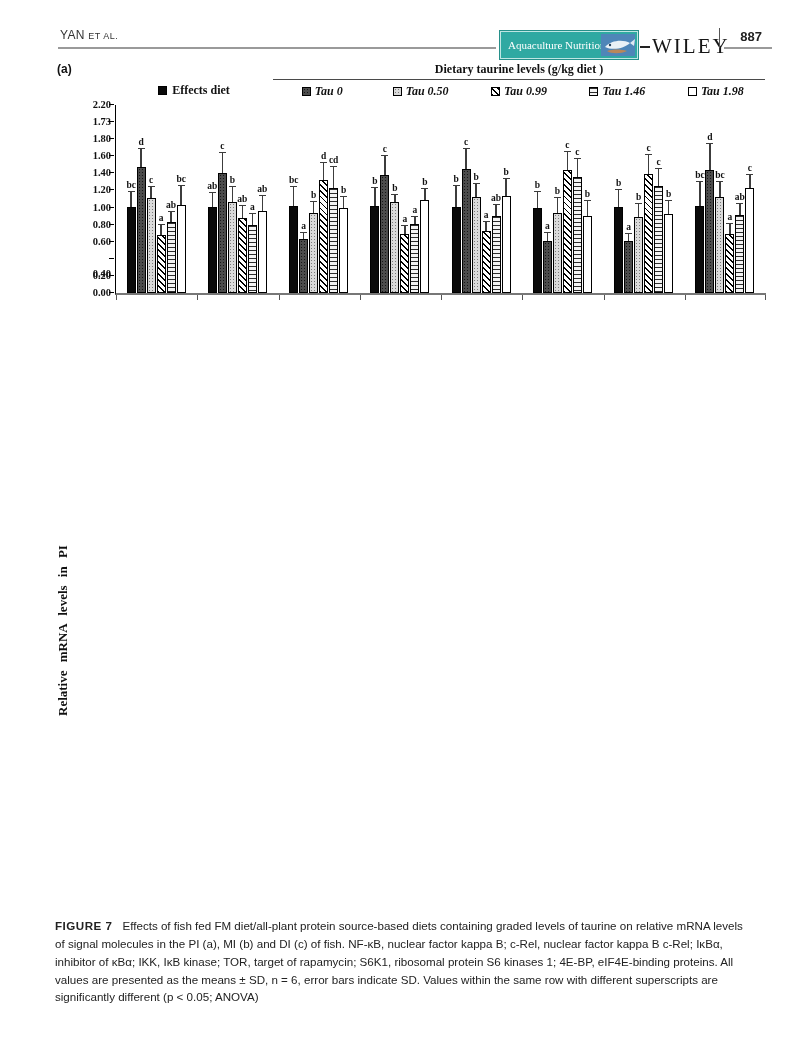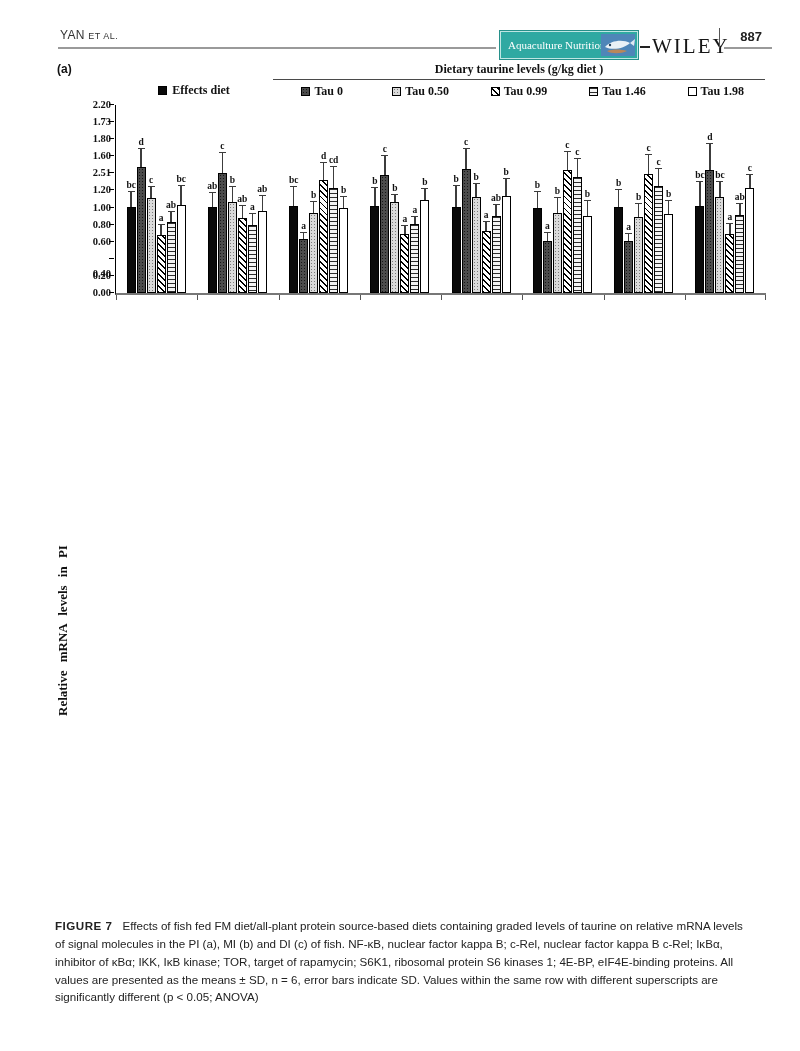--- a/index.html
+++ b/index.html
@@ -27,21 +27,21 @@
   .figure{position:absolute;top:62px;left:55px;width:712px;}
   .panel{position:relative;margin-bottom:17px;}
   .panel-letter{position:absolute;left:2px;top:0;font-family:"Liberation Sans",sans-serif;
                 font-weight:bold;font-size:12px;}
   .legend{margin-left:60px;width:650px;display:flex;align-items:flex-end;}
   .leg-fm{width:158px;display:flex;align-items:center;justify-content:center;gap:5px;
           font-weight:bold;font-size:12px;padding-bottom:1px;}
   .leg-right{flex:1;}
   .leg-title{text-align:center;font-weight:bold;font-size:12px;margin-bottom:2px;}
   .leg-line{height:0;border-top:1.6px solid #4a4a4a;margin-bottom:4px;}
-  .leg-entries{display:flex;}
+  .leg-entries{display:flex;font-style:italic;}
   .leg-entry{flex:1;display:flex;align-items:center;justify-content:center;gap:4px;
              font-weight:bold;font-size:12px;}
   .sw{width:9px;height:9px;border:1px solid #000;box-sizing:border-box;flex:0 0 auto;}
   
   .sw-fishmeal{background:#0a0a0a;}
   .sw-tau0{background-color:#4c4c4c;background-image:radial-gradient(circle,#161616 28%,transparent 30%);background-size:3px 3px;}
   .sw-tau050{background-color:#dadada;background-image:radial-gradient(circle,#7b7b7b 26%,transparent 28%);background-size:3px 3px;}
   .sw-tau099{background:repeating-linear-gradient(45deg,#000 0px,#000 1.3px,#fff 1.3px,#fff 4.2px);}
   .sw-tau146{background:repeating-linear-gradient(180deg,#2d2d2d 0px,#2d2d2d 1.3px,#f3f3f3 1.3px,#f3f3f3 4px);}
   .sw-tau198{background:#fff;}
@@ -132,21 +132,21 @@
             <span>Relative mRNA levels in PI</span>
           </div>
           <div class="yticks-col">
             <div class="ytick-label" style="bottom: -5px;">0.00</div>
             <div class="ytick-label" style="bottom: 12.0909px;">0.20</div>
             <div class="ytick-label" style="bottom: 14px;">0.40</div>
             <div class="ytick-label" style="bottom: 46.2727px;">0.60</div>
             <div class="ytick-label" style="bottom: 63.3636px; padding-left: 36px;">0.80</div>
             <div class="ytick-label" style="bottom: 80.4545px;">1.00</div>
             <div class="ytick-label" style="bottom: 97.5455px;">1.20</div>
-            <div class="ytick-label" style="bottom: 114.636px;">2.51</div>
+            <div class="ytick-label" style="bottom: 114.636px;">1.40</div>
             <div class="ytick-label" style="bottom: 131.727px;">1.60</div>
             <div class="ytick-label" style="bottom: 148.818px;">1.80</div>
             <div class="ytick-label" style="bottom: 165.909px;">1.73</div>
             <div class="ytick-label" style="bottom: 183px; margin-top: 16px;">2.20</div>
           </div>
           <div class="plot">
             <div class="ytick-mark" style="bottom: 0px;"></div>
             <div class="ytick-mark" style="bottom: 17.0909px;"></div>
             <div class="ytick-mark" style="bottom: 34.1818px;"></div>
             <div class="ytick-mark" style="bottom: 51.2727px;"></div>

